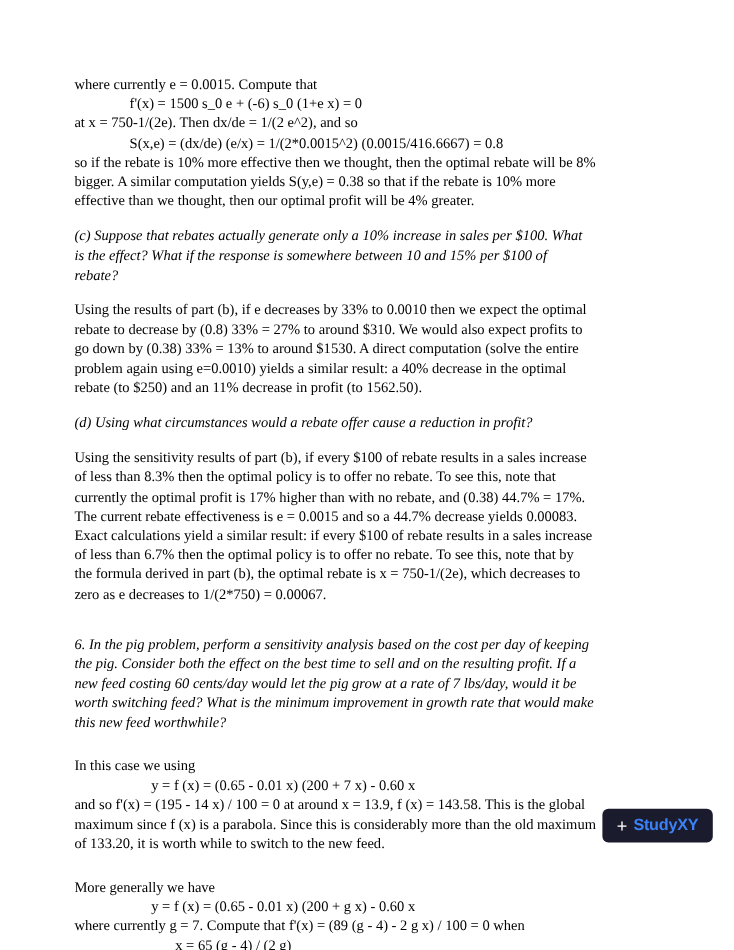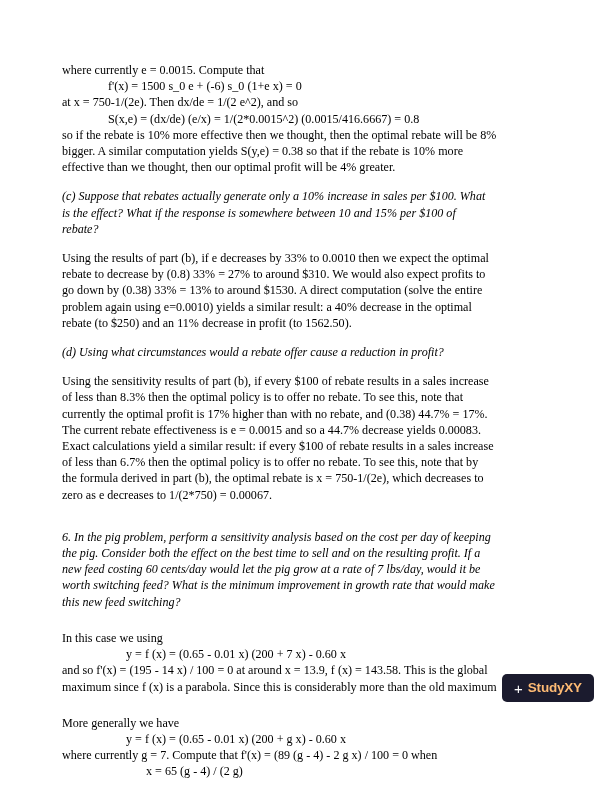--- a/index.html
+++ b/index.html
@@ -74,21 +74,21 @@
   }
   .watermark .plus {
     color: #ffffff;
     font-family: "Liberation Sans", sans-serif;
     font-size: 15px;
     font-weight: 400;
     line-height: 1;
     margin-right: 1px;
   }
   .watermark .brand {
-    color: #fdba74;
+    color: #3b82f6;
     font-family: "Liberation Sans", sans-serif;
     font-size: 13.5px;
     font-weight: 700;
     letter-spacing: -0.2px;
     line-height: 1;
   }
 </style>
 </head>
 <body>
 
@@ -134,30 +134,31 @@
       <p>zero as e decreases to 1/(2*750) = 0.00067.</p>
     </div>
 
     <div class="spacer-sm"></div>
 
     <div class="para">
       <p class="ital">6.  In the pig problem, perform a sensitivity analysis based on the cost per day of keeping</p>
       <p class="ital">the pig.  Consider both the effect on the best time to sell and on the resulting profit.  If a</p>
       <p class="ital">new feed costing 60 cents/day would let the pig grow at a rate of 7 lbs/day, would it be</p>
       <p class="ital">worth switching feed?  What is the minimum improvement in growth rate that would make</p>
-      <p class="ital">this new feed switching?</p>
+      <p class="ital">this new feed worthwhile?</p>
     </div>
 
     <div class="spacer-xs"></div>
 
     <div class="para">
       <p>In this case we using</p>
       <p class="indent2">y = f (x) = (0.65 - 0.01 x) (200 + 7 x) - 0.60 x</p>
       <p>and so f'(x) = (195 - 14 x) / 100 = 0 at around x = 13.9, f (x) = 143.58.  This is the global</p>
       <p>maximum since f (x) is a parabola.  Since this is considerably more than the old maximum</p>
+      <p>of 133.20, it is worth while to switch to the new feed.</p>
     </div>
 
     <div class="spacer-xs"></div>
 
     <div class="para">
       <p>More generally we have</p>
       <p class="indent2">y = f (x) = (0.65 - 0.01 x) (200 + g x) - 0.60 x</p>
       <p>where currently g = 7.  Compute that f'(x) = (89 (g - 4) - 2 g x) / 100 = 0 when</p>
       <p class="indent3">x = 65 (g - 4) / (2 g)</p>
     </div>

